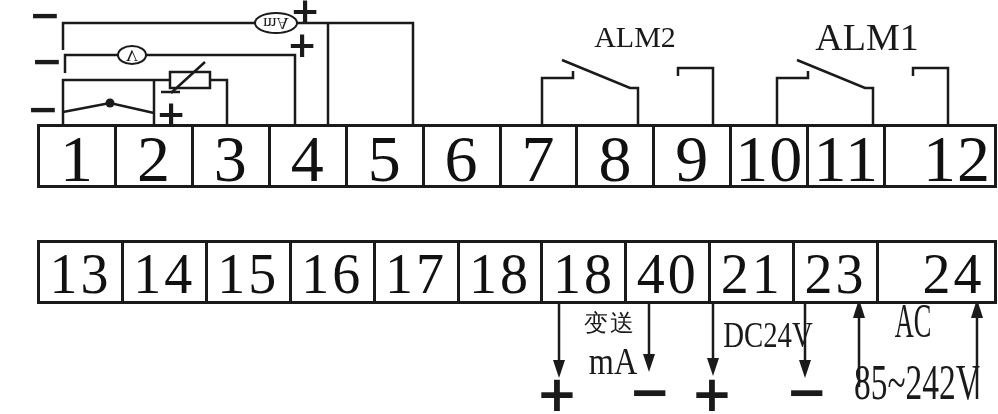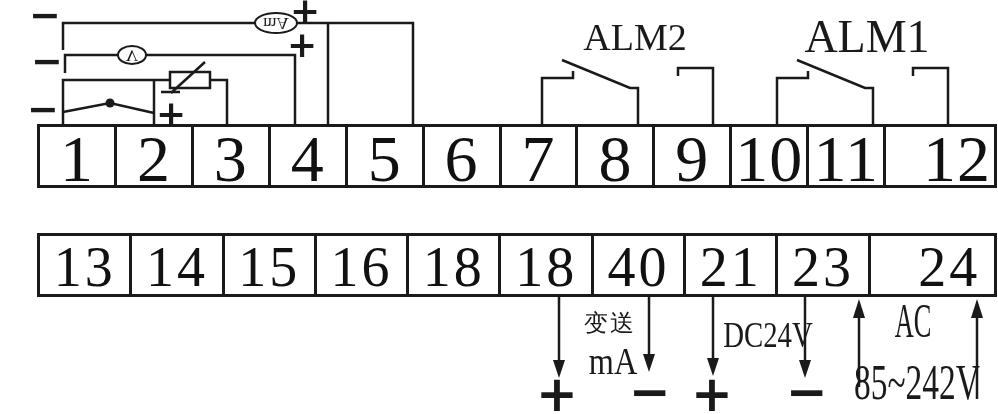--- a/index.html
+++ b/index.html
@@ -8,21 +8,21 @@
     overflow:hidden; color:#1a1a1a;
     font-family:"Liberation Serif", serif;
   }
   svg.wires { position:absolute; left:0; top:0; }
 
   .trow {
     position:absolute; left:37px; width:960px; height:64px;
     display:flex; border:3px solid #1a1a1a; box-sizing:border-box; background:#fff;
   }
   #top-row { top:124px; }
-  #bottom-row { top:233px; }
+  #bottom-row { top:240px; }
   .cell {
     flex:1 1 0; border-right:3px solid #1a1a1a;
     display:flex; align-items:center; justify-content:center;
     font-family:"Liberation Serif", serif; line-height:1; color:#111;
   }
   .cell:last-child { border-right:none;padding-left:34px; }
   #top-row .cell { font-size:66px; letter-spacing:1px; padding-top:6px; }
   #bottom-row .cell { font-size:56px; letter-spacing:3px; padding-top:4px; }
 
   .lbl {
@@ -114,40 +114,41 @@
       <div class="cell">9</div>
       <div class="cell">10</div>
       <div class="cell">11</div>
       <div class="cell">12</div>
     </div>
   <div class="trow" id="bottom-row">
       <div class="cell">13</div>
       <div class="cell">14</div>
       <div class="cell">15</div>
       <div class="cell">16</div>
+      <div class="cell">17</div>
       <div class="cell">18</div>
       <div class="cell">18</div>
       <div class="cell">40</div>
       <div class="cell">21</div>
       <div class="cell">23</div>
       <div class="cell">24</div>
     </div>
 
   <div class="lbl sign" style="left:45px; top:15px; font-size:38px;">−</div>
   <div class="lbl sign" style="left:305px; top:11px; font-size:36px;">+</div>
   <div class="lbl sign" style="left:47px; top:61px; font-size:38px;">−</div>
   <div class="lbl sign" style="left:302px; top:45px; font-size:36px;">+</div>
   <div class="lbl sign" style="left:43px; top:109px; font-size:38px;">−</div>
   <div class="lbl sign" style="left:171px; top:114px; font-size:36px;">+</div>
 
   <div class="lbl flip" style="left:276px; top:23px; font-size:17px;">mA</div>
   <div class="lbl flip" style="left:132px; top:55px; font-size:17px;">V</div>
 
-  <div class="lbl" style="left:635px; top:37px; font-size:38px;">ALM2</div>
-  <div class="lbl" style="left:867px; top:37px; font-size:46px;">ALM1</div>
+  <div class="lbl" style="left:635px; top:37px; font-size:30px;">ALM2</div>
+  <div class="lbl" style="left:867px; top:37px; font-size:38px;">ALM1</div>
 
   <div class="lbl" style="left:610px; top:323px; font-size:24px; letter-spacing:2px; font-family:'Liberation Serif','DejaVu Sans',serif;">变送</div>
   <div class="lbl" style="left:613px; top:361px; font-size:38px; transform:translate(-50%,-50%) scaleX(0.85);">mA</div>
   <div class="lbl sign" style="left:557px; top:394px; font-size:50px;">+</div>
   <div class="lbl sign" style="left:650px; top:392px; font-size:50px;">−</div>
 
   <div class="lbl" style="left:768px; top:335px; font-size:36px; transform:translate(-50%,-50%) scaleX(0.8);">DC24V</div>
   <div class="lbl sign" style="left:712px; top:394px; font-size:50px;">+</div>
   <div class="lbl sign" style="left:807px; top:392px; font-size:50px;">−</div>
 

